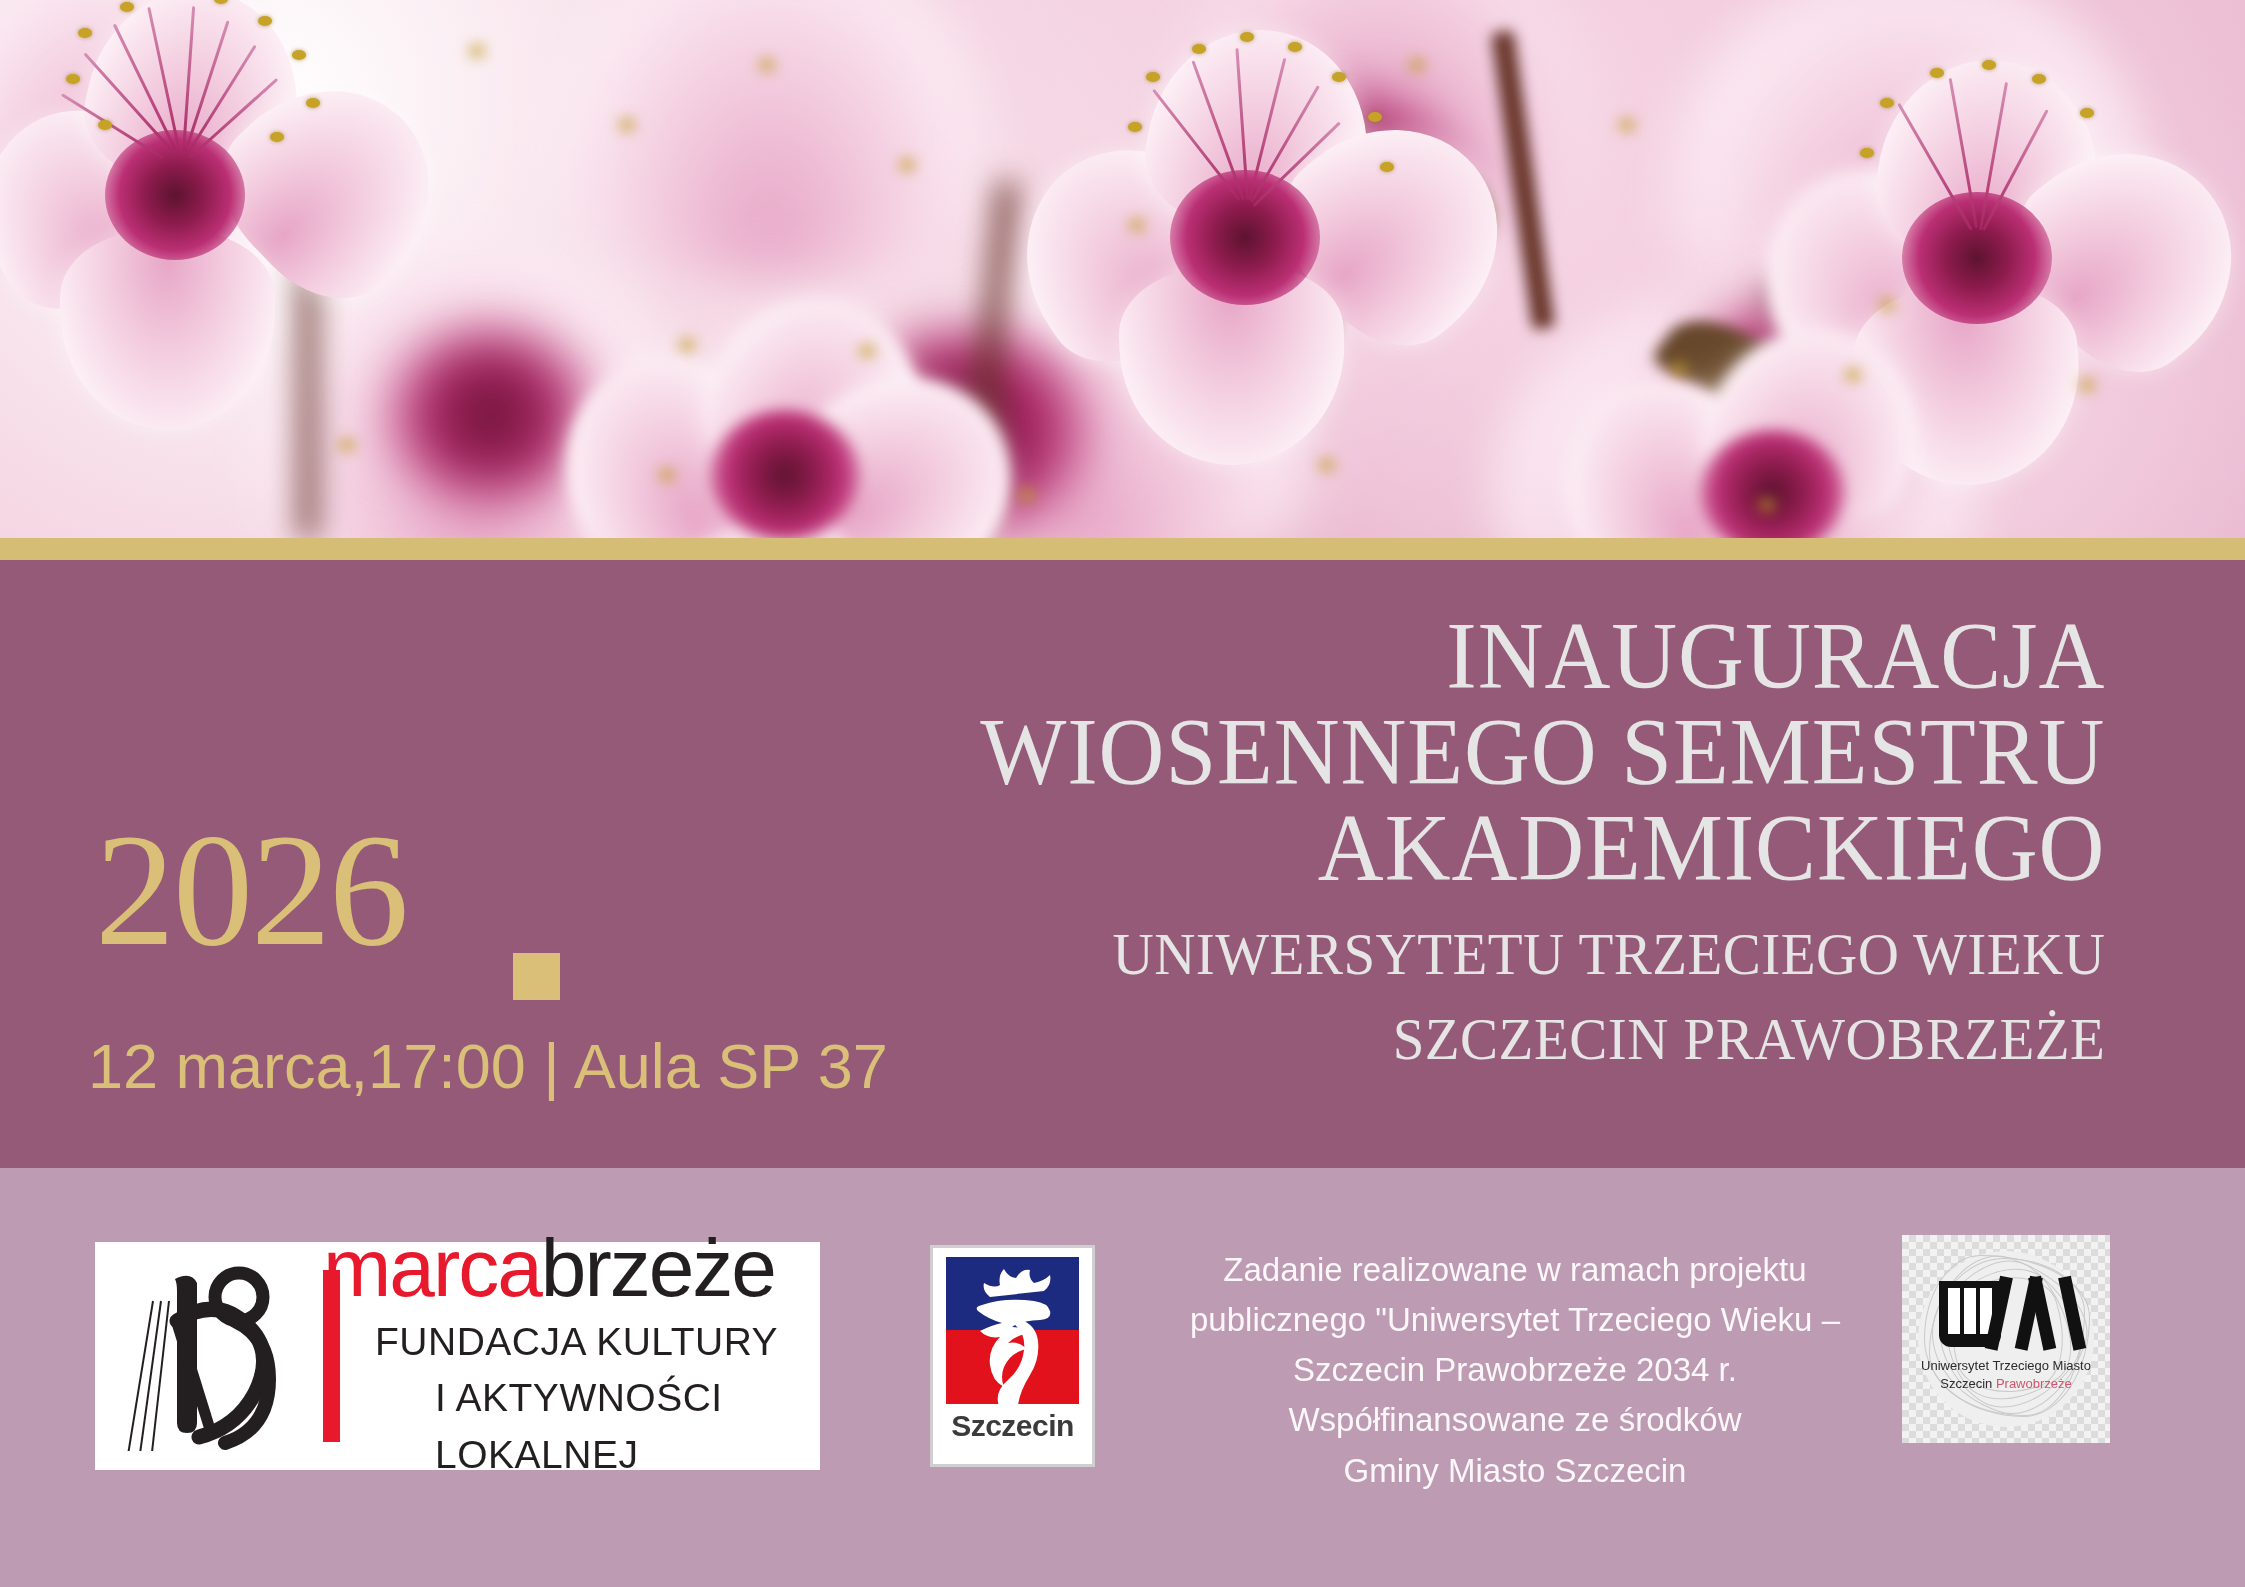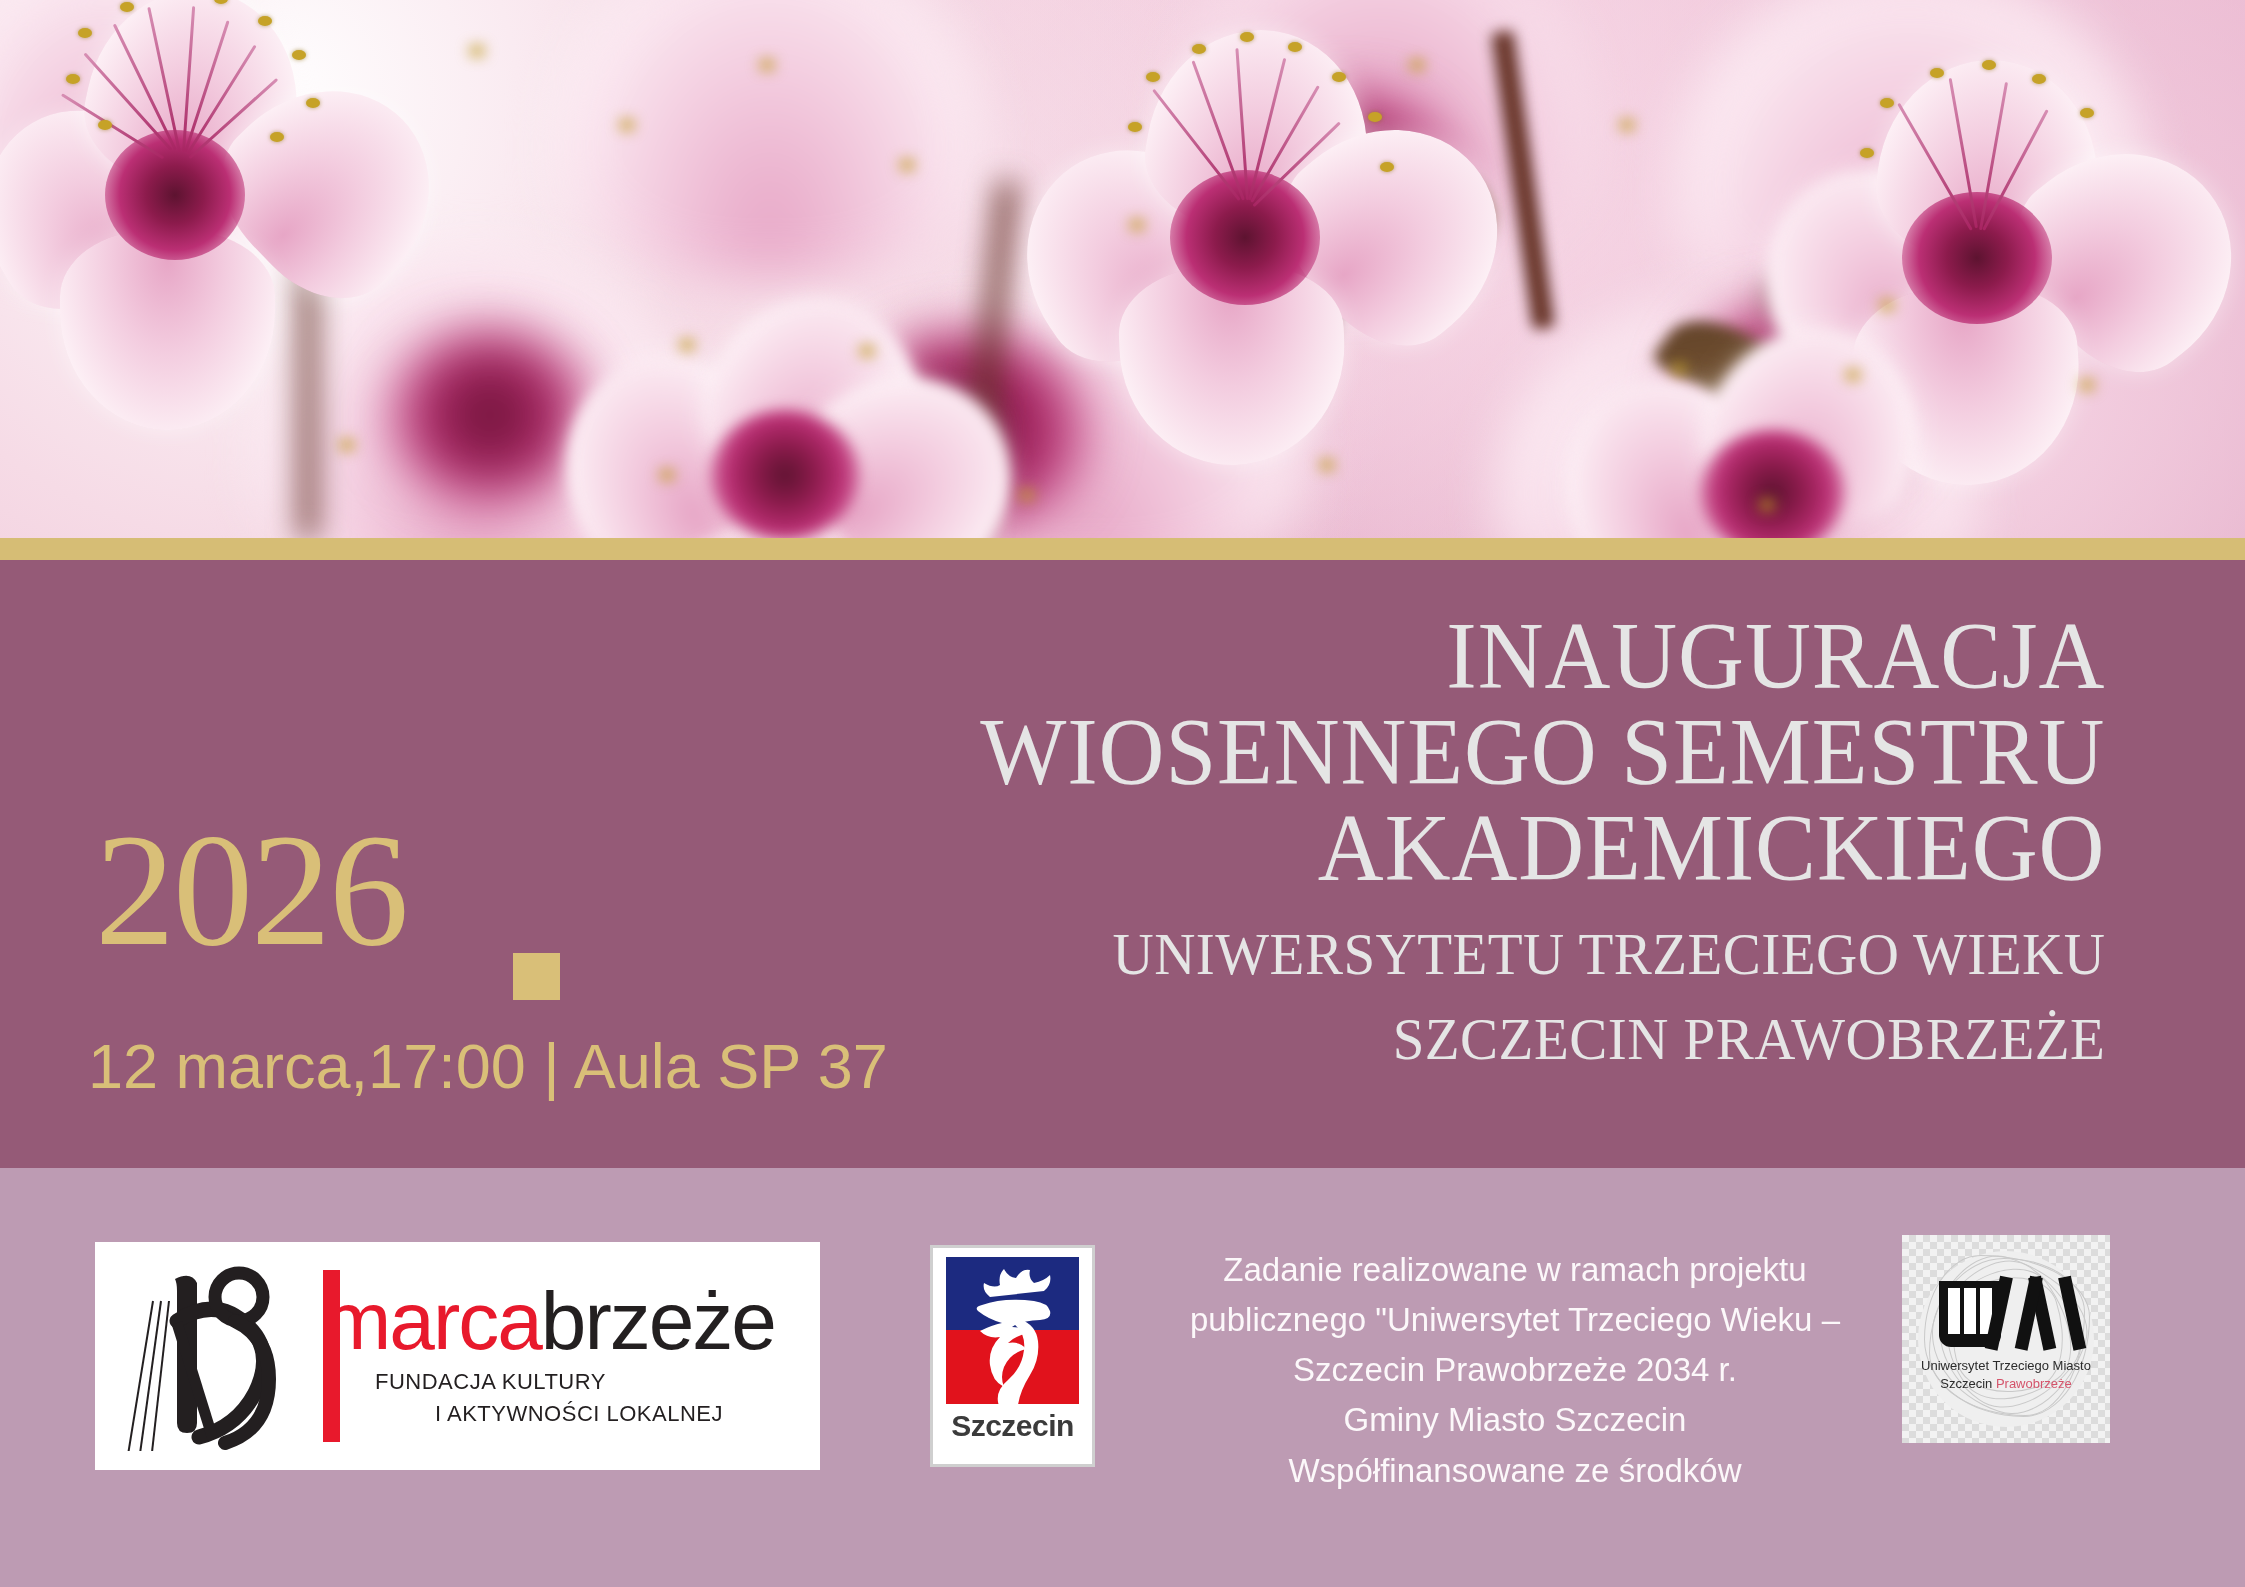--- a/index.html
+++ b/index.html
@@ -184,21 +184,21 @@
     font-size: 82px;
     font-weight: 400;
     line-height: 0.96;
     letter-spacing: -2px;
     white-space: nowrap;
   }
   .prawo-word .red { color: #e8192c; }
   .prawo-word .dark { color: #231f20; }
   .prawo-sub {
     font-family: "Liberation Sans", sans-serif;
-    font-size: 22px;
+    font-size: 39px;
     color: #231f20;
     letter-spacing: 0.5px;
     line-height: 1.45;
     text-align: left;
     padding-left: 52px;
     margin-top: 6px;
   }
   .prawo-sub .l2 { padding-left: 60px; display:block; }
   .prawo-redbar {
     position: absolute;
@@ -506,22 +506,22 @@
         </g>
       </svg>
     </div>
     <div class="szcz-name">Szczecin</div>
   </div>
 
   <div class="sponsor">
     <div>Zadanie realizowane w ramach projektu</div>
     <div>publicznego "Uniwersytet Trzeciego Wieku –</div>
     <div>Szczecin Prawobrzeże 2034 r.</div>
+    <div>Współfinansowane ze środków</div>
     <div>Gminy Miasto Szczecin</div>
-    <div>Współfinansowane ze środków</div>
   </div>
 
   <div class="logo-utw">
     <div class="utw-disc"></div>
     <div class="utw-swirl" style="left:22px; top:20px; width:164px; height:160px;"></div>
     <div class="utw-swirl" style="left:30px; top:26px; width:150px; height:148px; transform:rotate(18deg);"></div>
     <div class="utw-swirl" style="left:36px; top:32px; width:138px; height:136px; transform:rotate(36deg);"></div>
     <div class="utw-swirl" style="left:42px; top:38px; width:126px; height:124px; transform:rotate(54deg);"></div>
     <div class="utw-swirl" style="left:48px; top:44px; width:114px; height:112px; transform:rotate(72deg);"></div>
     <div class="utw-swirl" style="left:26px; top:24px; width:156px; height:154px; transform:rotate(90deg);"></div>

